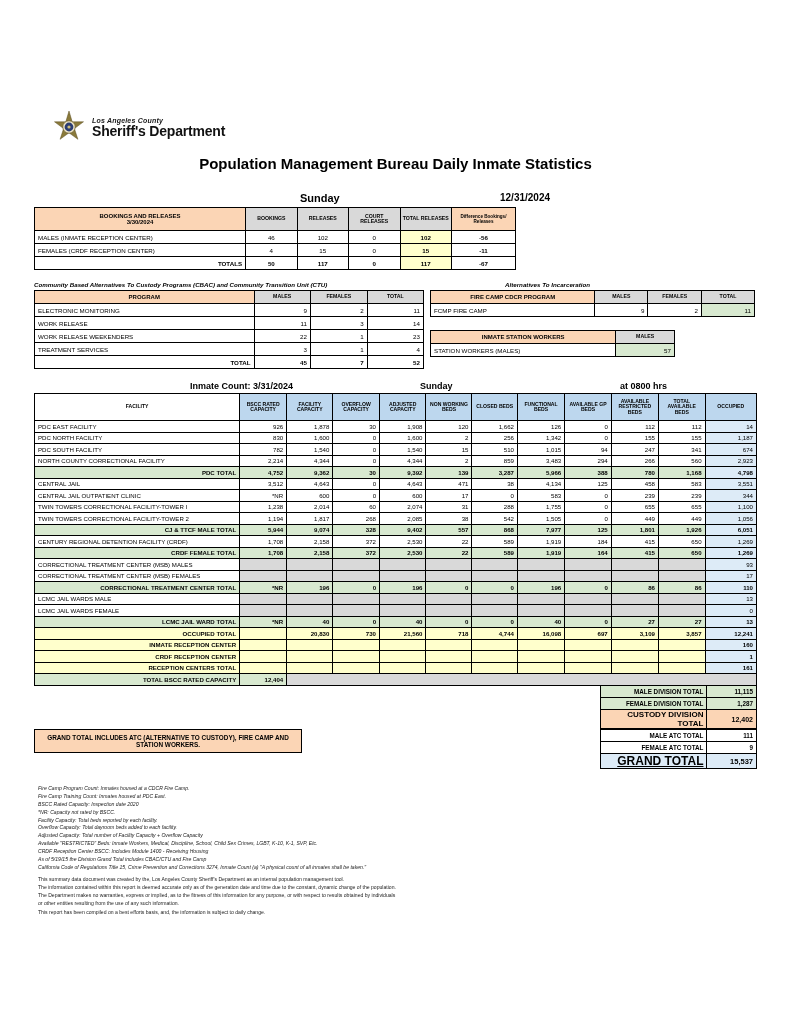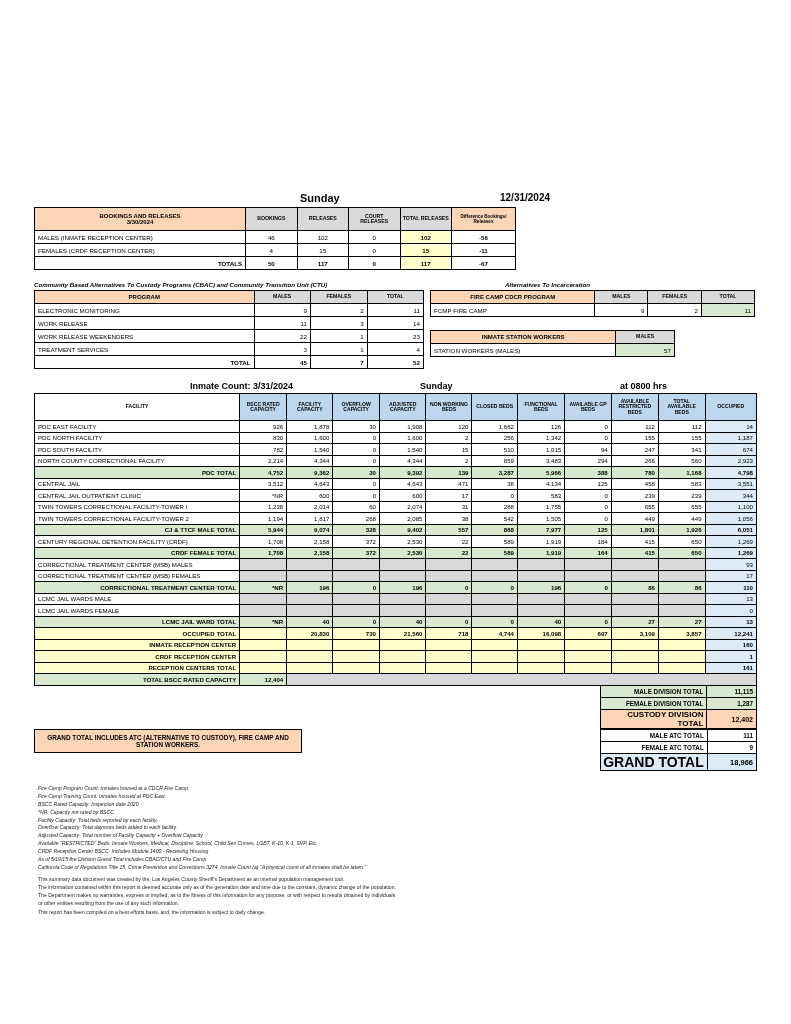--- a/index.html
+++ b/index.html
@@ -73,21 +73,40 @@
 
   
   .fn{position:absolute;left:38px;font-size:5.1px;line-height:1.55;color:#222;font-style:italic;}
   .fn2{position:absolute;left:38px;font-size:5.1px;line-height:1.6;color:#222;}
 </style>
 </head>
 <body>
 
 <div class="page">
 
-
+  <div class="logo-row">
+    <div class="star">
+      <svg width="34" height="34" viewBox="0 0 34 34">
+        <g transform="translate(17,17)">
+          <g fill="#8a7a3a" stroke="#5c4f22" stroke-width="0.5">
+            <path d="M0,-16 L3.2,-5.2 L14.5,-5.2 L5.4,1.6 L8.9,12.3 L0,5.8 L-8.9,12.3 L-5.4,1.6 L-14.5,-5.2 L-3.2,-5.2 Z"></path>
+          </g>
+          <circle r="6.2" fill="#efe6c8" stroke="#5c4f22" stroke-width="0.6"></circle>
+          <circle r="4.4" fill="#2b3d73"></circle>
+          <circle r="1.6" fill="#cdbd7a"></circle>
+        </g>
+      </svg>
+    </div>
+    <div class="logo-text">
+      <div class="l1">Los Angeles County</div>
+      <div class="l2">Sheriff's Department</div>
+    </div>
+  </div>
+
+  <div class="title">Population Management Bureau Daily Inmate Statistics</div>
 
   <div class="subhead">
     <span class="sunday">Sunday</span>
     <span class="date">12/31/2024</span>
   </div>
 
   <table class="bookings">
     <tbody>
         <tr>
       <td class="hdr-orange" style="width:220px;height:22px;">
@@ -569,22 +588,22 @@
     <tbody>
         <tr>
       <td class="r" style="width:110px;background:#fff;">MALE ATC TOTAL</td>
       <td class="r" style="width:47px;background:#fff;">111</td>
     </tr>
     <tr>
       <td class="r" style="background:#fff;">FEMALE ATC TOTAL</td>
       <td class="r" style="background:#fff;">9</td>
     </tr>
     <tr>
-      <td class="r" style="background:#ddebf7;font-size:14px;">GRAND TOTAL</td>
-      <td class="r" style="background:#ddebf7;font-size:7.5px;">18,966</td>
+      <td class="r" style="background:#ddebf7;font-size:12px;text-decoration:underline;">GRAND TOTAL</td>
+      <td class="r" style="background:#ddebf7;font-size:7.5px;">15,537</td>
     </tr>
   </tbody>
     </table>
 
   <div class="fn" style="top:785px;" id="fn-italic">
       <div>Fire Camp Program Count: Inmates housed at a CDCR Fire Camp.</div>
       <div>Fire Camp Training Count: Inmates housed at PDC East.</div>
       <div>BSCC Rated Capacity: Inspection date 2020</div>
       <div>*NR: Capacity not rated by BSCC.</div>
       <div>Facility Capacity: Total beds reported by each facility.</div>

